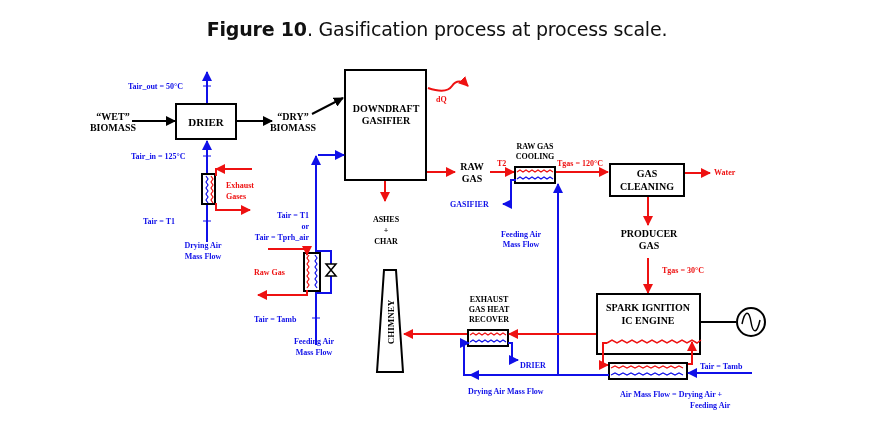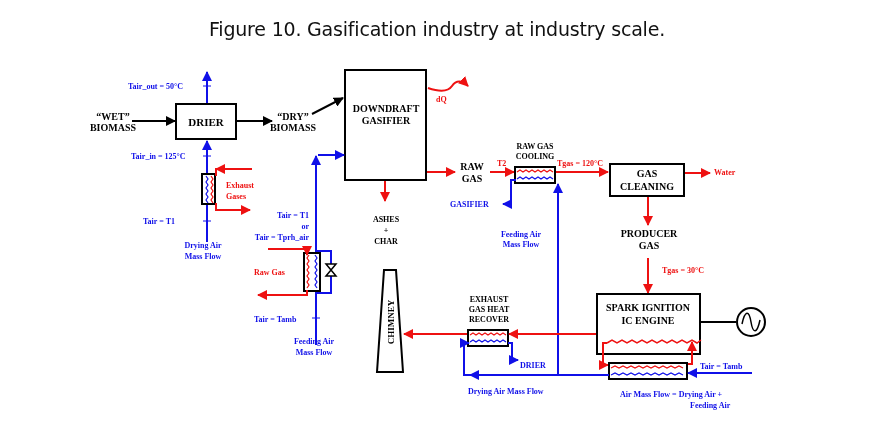--- a/index.html
+++ b/index.html
@@ -1,26 +1,26 @@
 <!DOCTYPE html>
 <html><head>
 <meta charset="utf-8">
 <style>
   html,body{margin:0;padding:0;background:#ffffff;}
   body{width:874px;height:424px;overflow:hidden;position:relative;}
   .caption{position:absolute;left:0;top:18px;width:874px;text-align:center;
     font-family:"DejaVu Sans",sans-serif;font-size:19px;color:#111;letter-spacing:-0.2px;}
-  .caption b{font-weight:normal;margin-top:33px;}
+  .caption b{font-weight:bold;margin-top:33px;}
   svg{position:absolute;left:0;top:0;}
   .lbl{font-family:"Liberation Serif",serif;font-weight:bold;}
 </style>
 </head>
 <body>
 
-<div class="caption"><b>Figure 10</b><span>. Gasification industry at industry scale.</span></div>
+<div class="caption"><b>Figure 10</b><span>. Gasification process at process scale.</span></div>
 
 <svg width="874" height="424" viewBox="0 0 874 424">
   <defs>
     <marker id="ab" viewBox="0 0 10 10" refX="9" refY="5" markerWidth="5" markerHeight="5" orient="auto">
         <path d="M0,0 L10,5 L0,10 z" fill="#1010e8"></path>
       </marker>
     <marker id="ar" viewBox="0 0 10 10" refX="9" refY="5" markerWidth="5" markerHeight="5" orient="auto">
         <path d="M0,0 L10,5 L0,10 z" fill="#ee1111"></path>
       </marker>
     <marker id="ak" viewBox="0 0 10 10" refX="9" refY="5" markerWidth="5" markerHeight="5" orient="auto">

